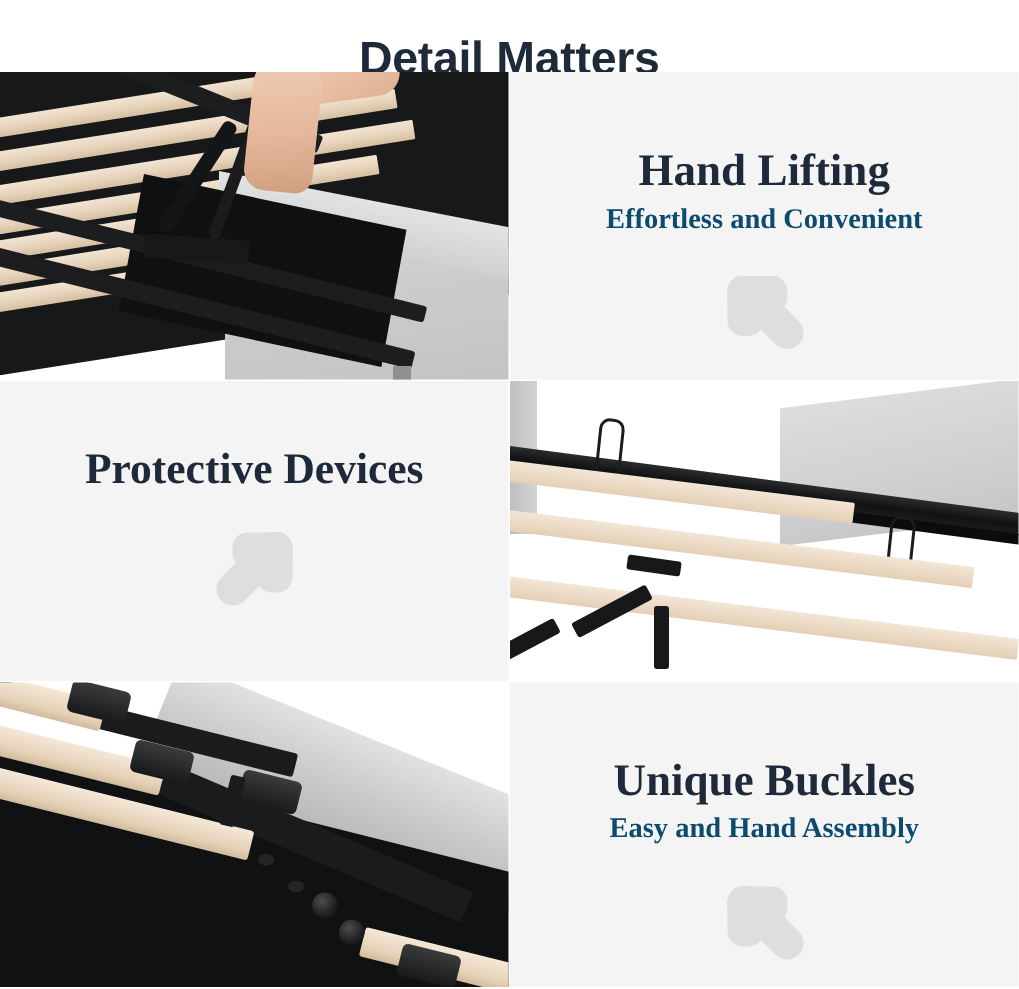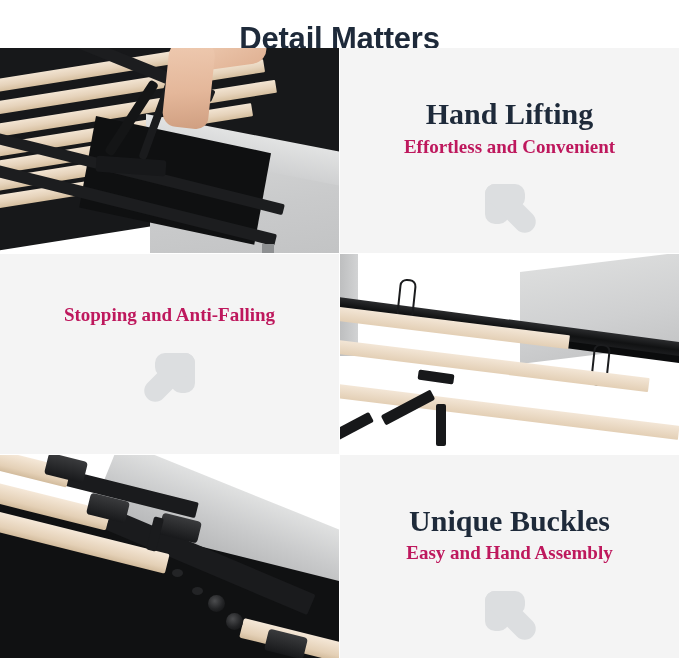--- a/index.html
+++ b/index.html
@@ -71,21 +71,21 @@
     font-size: 30px;
     color: #1e2a3a;
     line-height: 1.05;
     margin: 0;
     white-space: nowrap;
   }
   .panel-sub {
     font-family: "Liberation Serif", serif;
     font-weight: bold;
     font-size: 19px;
-    color: #be185d;
+    color: #0c4a6e;
     line-height: 1.1;
     margin: 7px 0 0 0;
     white-space: nowrap;
   }
   .arrow-wrap {
     margin-top: 16px;
     width: 72px;
     height: 72px;
     display: flex;
     align-items: center;
@@ -352,21 +352,21 @@
           </g>
         </svg>
       </div>
     </div>
 
     <div class="divider-h"></div>
     <div class="divider-h"></div>
     <div class="divider-h"></div>
 
     <div class="cell text-panel panel-p2">
-      <div class="panel-sub">Stopping and Anti-Falling</div>
+      <div class="panel-heading">Protective Devices</div>
       <div class="arrow-wrap">
         <svg width="66" height="66" viewBox="0 0 66 66" aria-hidden="true">
           <g fill="#dcdee0">
             <rect x="34" y="8" width="24" height="24" rx="10"></rect>
             <rect x="34" y="8" width="24" height="40" rx="10"></rect>
             <rect x="18" y="8" width="40" height="24" rx="10"></rect>
             <rect x="2" y="22" width="58" height="22" rx="11" transform="rotate(-45 31 33)"></rect>
           </g>
         </svg>
       </div>

